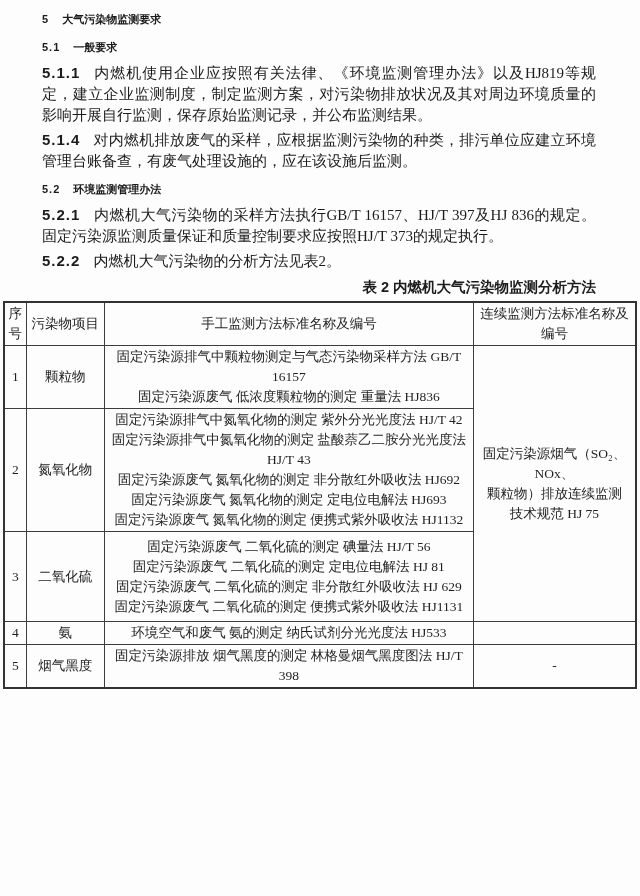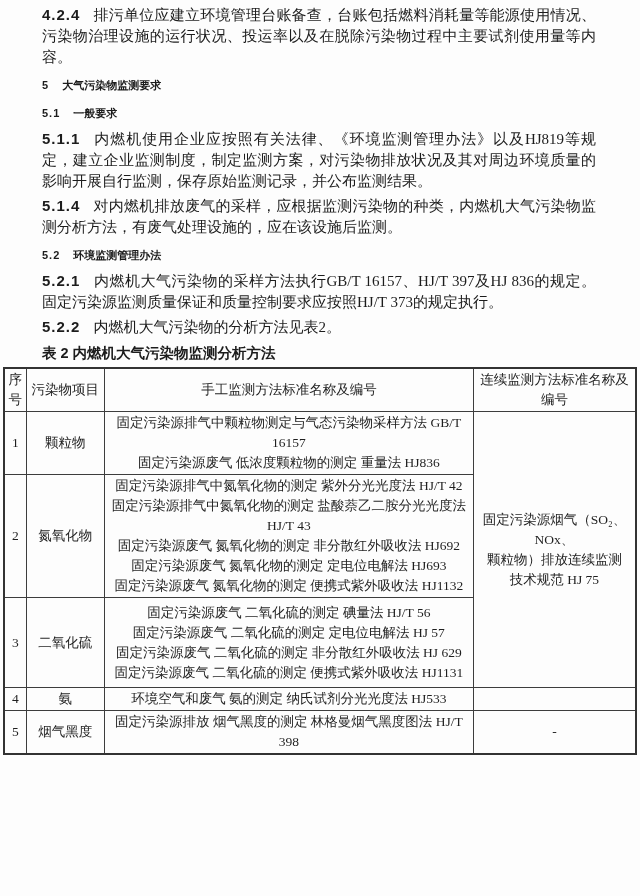--- a/index.html
+++ b/index.html
@@ -14,21 +14,21 @@
     font-family:"Liberation Sans","DejaVu Sans",sans-serif;
     font-weight:bold;letter-spacing:1px;margin-right:13px;white-space:nowrap;
   }
   h2.sec{
     font-family:"Liberation Sans","DejaVu Sans",sans-serif;
     font-weight:bold;font-size:11px;line-height:22px;margin:6px 0 4px 0;text-align:left;
   }
   h2.sec .sec-no{margin-right:13px;letter-spacing:1px;}
   .tbl-title{
     font-family:"Liberation Sans","DejaVu Sans",sans-serif;
-    font-weight:bold;font-size:14.5px;text-align:left;margin:5px 0 4px 0;line-height:20px;
+    font-weight:bold;font-size:14.5px;text-align:right;margin:5px 0 4px 0;line-height:20px;
   }
   .tbl-wrap{margin:0 -41px 4px -39px;}
   table.t2{
     border-collapse:collapse;table-layout:fixed;width:634px;
     font-size:13.5px;color:#1f1f1f;border:2px solid #333;
   }
   table.t2 th,table.t2 td{
     border:1px solid #3d3d3d;text-align:center;vertical-align:middle;
     line-height:20px;padding:1px 2px;font-weight:normal;
   }
@@ -42,40 +42,37 @@
   tr.r4{height:22px;} tr.r5{height:22px;}
   td.cont{text-align:left;vertical-align:middle;padding-left:9px;line-height:23px;}
   .mline{text-align:center;}
 </style>
 </head>
 <body>
 
 <div class="doc">
 
 
-  <p class="clause">
-    <span class="clause-no">4.2.4</span><span>排污单位应建立环境管理台账备查，台账包括燃料消耗量等能源使用情况、污染物治理设施的运行状况、投运率以及在脱除污染物过程中主要试剂使用量等内容。</span>
-  </p>
 
   <h2 class="sec">
     <span class="sec-no">5</span><span>大气污染物监测要求</span>
   </h2>
 
   <h2 class="sec">
     <span class="sec-no">5.1</span><span>一般要求</span>
   </h2>
 
   <p class="clause">
     <span class="clause-no">5.1.1</span><span>内燃机使用企业应按照有关法律、《环境监测管理办法》以及HJ819等规定，建立企业监测制度，制定监测方案，对污染物排放状况及其对周边环境质量的影响开展自行监测，保存原始监测记录，并公布监测结果。</span>
   </p>
 
 
 
   <p class="clause">
-    <span class="clause-no">5.1.4</span><span>对内燃机排放废气的采样，应根据监测污染物的种类，内燃机大气污染物监测分析方法，有废气处理设施的，应在该设施后监测。</span>
+    <span class="clause-no">5.1.4</span><span>对内燃机排放废气的采样，应根据监测污染物的种类，排污单位应建立环境管理台账备查，有废气处理设施的，应在该设施后监测。</span>
   </p>
 
   <h2 class="sec">
     <span class="sec-no">5.2</span><span>环境监测管理办法</span>
   </h2>
 
   <p class="clause">
     <span class="clause-no">5.2.1</span><span>内燃机大气污染物的采样方法执行GB/T 16157、HJ/T 397及HJ 836的规定。固定污染源监测质量保证和质量控制要求应按照HJ/T 373的规定执行。</span>
   </p>
 
@@ -122,21 +119,21 @@
           <div class="mline">固定污染源废气 氮氧化物的测定 非分散红外吸收法 HJ692</div>
           <div class="mline">固定污染源废气 氮氧化物的测定 定电位电解法 HJ693</div>
           <div class="mline">固定污染源废气 氮氧化物的测定 便携式紫外吸收法 HJ1132</div>
         </td>
       </tr>
       <tr class="r3">
         <td>3</td>
         <td>二氧化硫</td>
         <td>
           <div class="mline">固定污染源废气 二氧化硫的测定 碘量法 HJ/T 56</div>
-          <div class="mline">固定污染源废气 二氧化硫的测定 定电位电解法 HJ 57</div>
+          <div class="mline">固定污染源废气 二氧化硫的测定 定电位电解法 HJ 81</div>
           <div class="mline">固定污染源废气 二氧化硫的测定 非分散红外吸收法 HJ 629</div>
           <div class="mline">固定污染源废气 二氧化硫的测定 便携式紫外吸收法 HJ1131</div>
         </td>
       </tr>
       <tr class="r4">
         <td>4</td>
         <td>氨</td>
         <td>
           <div class="mline">环境空气和废气 氨的测定 纳氏试剂分光光度法 HJ533</div>
         </td>

